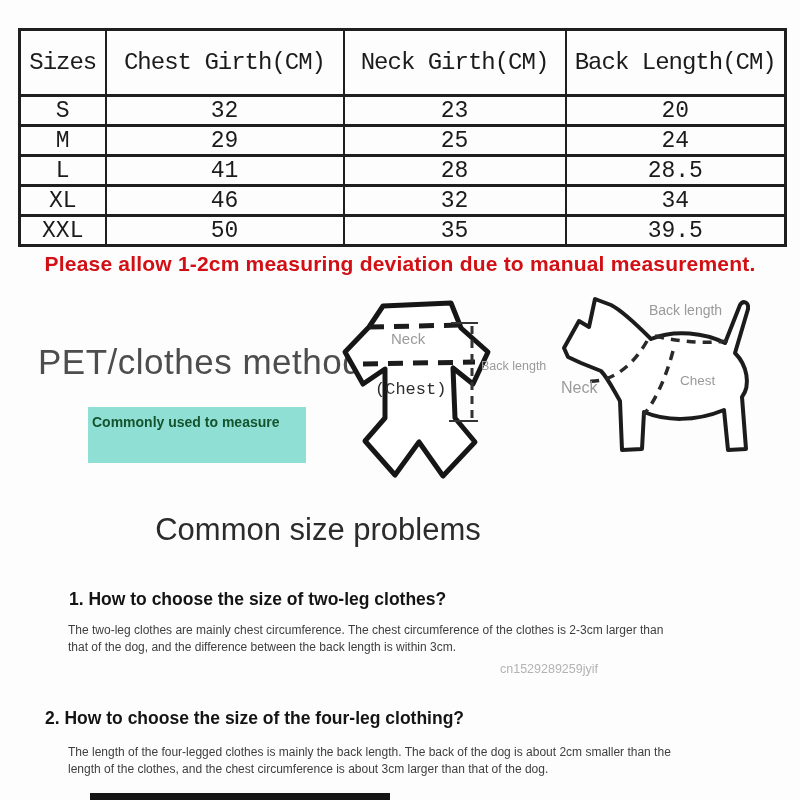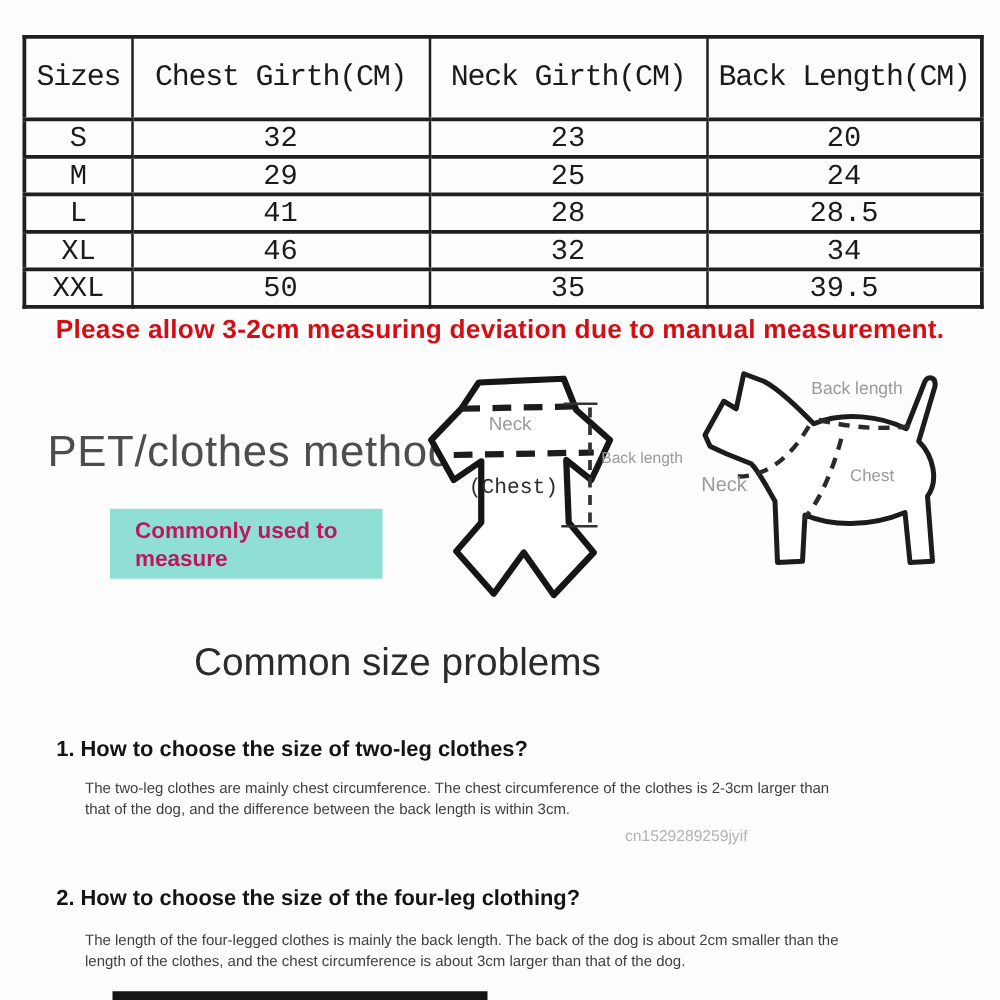--- a/index.html
+++ b/index.html
@@ -36,35 +36,35 @@
     color:#d10f14; font-size:21px; font-weight:bold; letter-spacing:0.2px;
   }
 
   
   .pet-method-title {
     position:absolute; left:38px; top:342px;
     font-size:35px; color:#4d4d4d; letter-spacing:0.5px;
   }
   .measure-highlight {
     position:absolute; left:88px; top:407px; width:218px; height:56px;
-    background:#8fdfd4; padding:6px 8px 0 20px;
-    font-size:18px; font-weight:bold; color:#be185d; line-height:1.3;
+    background:#8fdfd4; padding:6px 8px 0 4px;
+    font-size:14px; font-weight:bold; color:#14532d; line-height:1.3;
   }
   .diagram { position:absolute; }
   .diagram-garment { left:323px; top:292px; }
   .diagram-dog { left:543px; top:291px; }
   .svg-label { font-family:"Liberation Sans", sans-serif; }
 
   
   .problems-title {
     position:absolute; left:0; top:512px; width:636px; text-align:center;
     font-size:31px; color:#2b2b2b;
   }
   .qa-question { position:absolute; left:45px; font-size:17.5px; font-weight:bold; color:#141414; }
-  .qa-q1 { top:589px; }
+  .qa-q1 { top:589px;margin-left:24px; }
   .qa-q2 { top:708px; }
   .qa-answer { position:absolute; left:68px; width:618px; font-size:12px; color:#3e3e3e; line-height:1.44; }
   .qa-a1 { top:622px; }
   .qa-a2 { top:744px; }
   .watermark { position:absolute; left:500px; top:662px; font-size:12.5px; color:#b3b3b3; }
 
   .bottom-bar { position:absolute; left:90px; top:793px; width:300px; height:7px; background:#151515; }
 </style>
 </head>
 <body>
@@ -115,21 +115,21 @@
         <tr>
           <td>XXL</td>
           <td>50</td>
           <td>35</td>
           <td>39.5</td>
         </tr>
       </tbody>
     </table>
   </div>
 
-  <div class="notice">Please allow 3-2cm measuring deviation due to manual measurement.</div>
+  <div class="notice">Please allow 1-2cm measuring deviation due to manual measurement.</div>
 
   <div class="pet-method-title">PET/clothes method</div>
 
   <div class="measure-highlight">
     <div>Commonly used to measure</div>
   </div>
 
   <svg class="diagram diagram-garment" width="240" height="194" viewBox="0 0 240 194">
     <path d="M 60 14 L 128 11 L 138 36 L 165 60 L 150 92 L 130 76 L 132 126 L 152 150 L 120 184 L 96 150 L 72 183 L 42 149 L 62 126 L 62 77 L 40 92 L 22 60 L 46 35 Z" fill="#ffffff" stroke="#161616" stroke-width="5" stroke-linejoin="round"></path>
     <line x1="46" y1="35" x2="140" y2="33" stroke="#1c1c1c" stroke-width="5" stroke-dasharray="15 10"></line>

